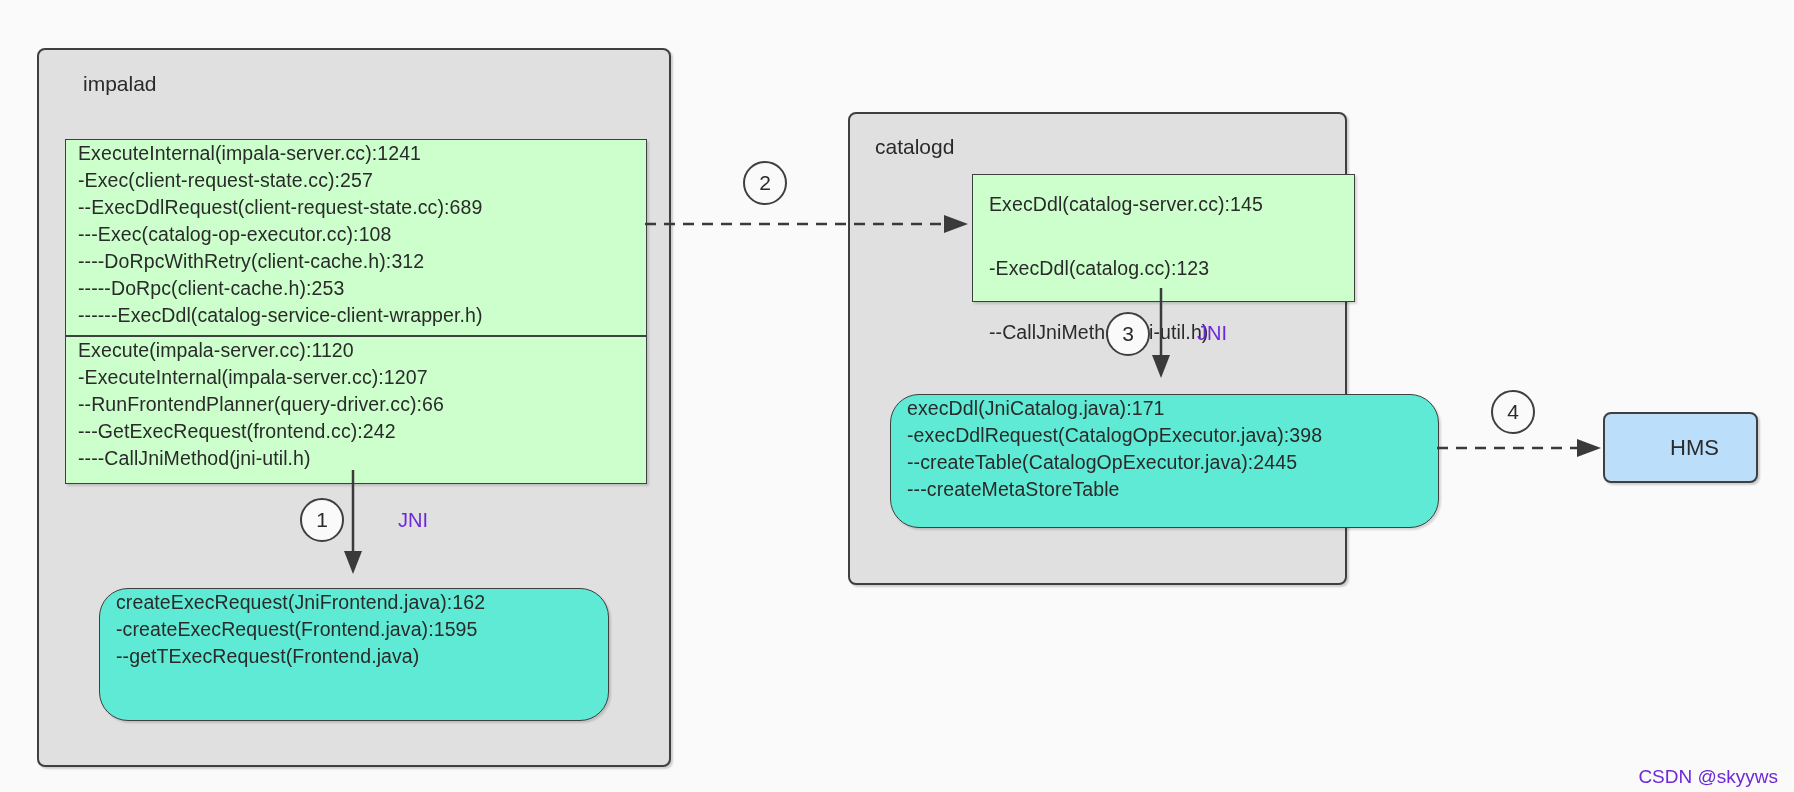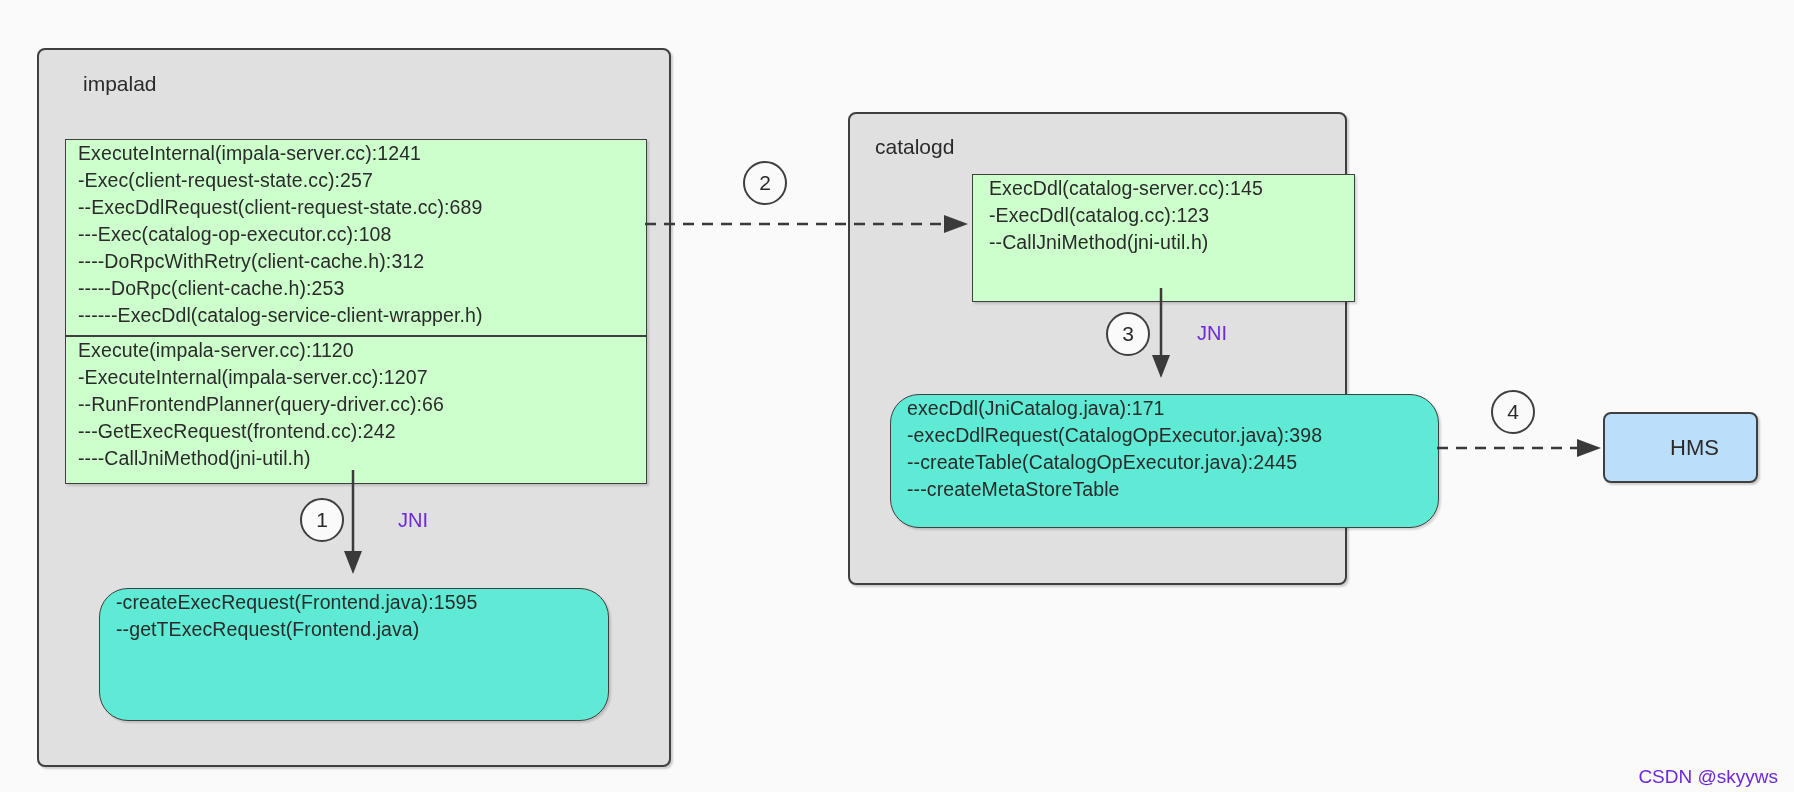--- a/index.html
+++ b/index.html
@@ -50,21 +50,21 @@
   }
   
   .impalad { left: 37px; top: 36px; width: 634px; height: 719px; }
   .impalad .container-title { left: 44px; top: 22px; }
   .box-impalad-rpc { left: 26px; top: 89px;  width: 582px; height: 197px; padding: 0 0 0 12px; }
   .box-impalad-fe  { left: 26px; top: 286px; width: 582px; height: 148px; padding: 0 0 0 12px; }
   .box-impalad-java{ left: 60px; top: 538px; width: 510px; height: 133px; padding: 0 0 0 16px; }
   
   .catalogd { left: 848px; top: 100px; width: 499px; height: 473px; }
   .catalogd .container-title { left: 25px; top: 21px; }
-  .box-catalogd-cpp { left: 122px; top: 60px;  width: 383px; height: 128px; padding: 0 0 0 16px; }
+  .box-catalogd-cpp { left: 122px; top: 60px;  width: 383px; height: 128px; padding: 16px 0 0 16px; gap: 37px; }
   .box-catalogd-java{ left: 40px;  top: 280px; width: 549px; height: 134px; padding: 0 0 0 16px; }
   
   .hms-box {
     position: absolute;
     left: 1603px; top: 412px; width: 155px; height: 71px;
     background: #bbdefb;
     border: 2px solid #3f3f3f;
     border-radius: 8px;
     box-sizing: border-box;
     box-shadow: 2px 2px 2px rgba(0,0,0,0.18);
@@ -126,20 +126,21 @@
         <div class="code-line">------ExecDdl(catalog-service-client-wrapper.h)</div>
       </div>
     <div class="stack-box green box-impalad-fe">
         <div class="code-line">Execute(impala-server.cc):1120</div>
         <div class="code-line">-ExecuteInternal(impala-server.cc):1207</div>
         <div class="code-line">--RunFrontendPlanner(query-driver.cc):66</div>
         <div class="code-line">---GetExecRequest(frontend.cc):242</div>
         <div class="code-line">----CallJniMethod(jni-util.h)</div>
       </div>
     <div class="stack-box pink box-impalad-java">
+        <div class="code-line">createExecRequest(JniFrontend.java):162</div>
         <div class="code-line">-createExecRequest(Frontend.java):1595</div>
         <div class="code-line">--getTExecRequest(Frontend.java)</div>
       </div>
   </div>
 
   <div class="container catalogd">
     <div class="container-title">catalogd</div>
     <div class="stack-box green box-catalogd-cpp">
         <div class="code-line">ExecDdl(catalog-server.cc):145</div>
         <div class="code-line">-ExecDdl(catalog.cc):123</div>

